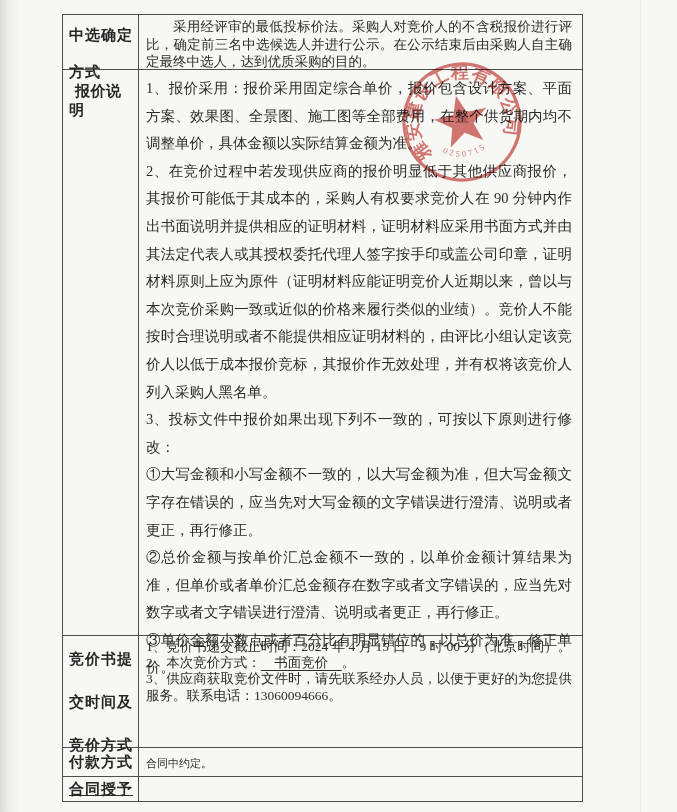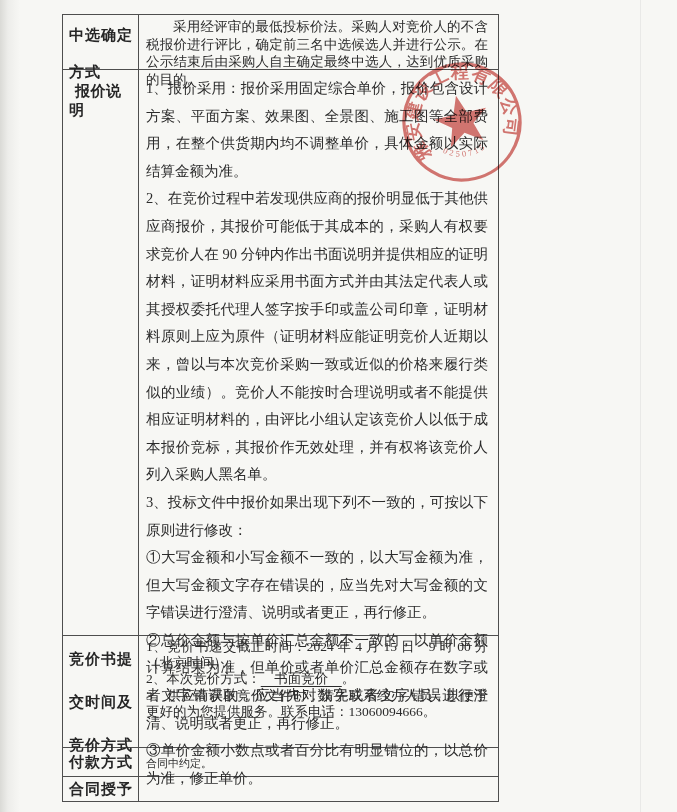--- a/index.html
+++ b/index.html
@@ -13,21 +13,21 @@
   }
   .page {
     position: absolute; inset: 0;
     background: linear-gradient(90deg, #dadad6 0px, #ededea 8px, #f7f7f4 20px, #f7f7f4 100%);
   }
   .scan-line {
     position: absolute; top: 0; bottom: 0; left: 640px; width: 1px;
     background: rgba(120,120,120,0.10);
   }
   .doc-table {
-    position: absolute; left: 62px; top: 14px; width: 437px;
+    position: absolute; left: 62px; top: 14px; width: 521px;
     border: 1px solid #4e4e4e;
     background: transparent;
   }
   .row { display: flex; border-top: 1px solid #4e4e4e; }
   .row:first-child { border-top: none; }
   .hcell {
     width: 76px; flex: 0 0 76px;
     border-right: 1px solid #4e4e4e;
     font-weight: bold; font-size: 15px;
     padding: 4px 5px 0 6px;
@@ -48,21 +48,21 @@
   
   .r2 { height: 566px; }
   .r2 .hcell { padding-top: 12px; text-indent: 6px; letter-spacing: 0.5px; }
   .r2 .ccell { font-size: 14.5px; line-height: 27.6px; padding-top: 5px; }
   
   .r3 { height: 112px; }
   .r3 .hcell { line-height: 43px; padding-top: 2px; }
   .r3 .ccell { font-size: 13.5px; line-height: 16.2px; padding-top: 3px; }
   
   .r4 { height: 29px; }
-  .r5 { height: 25px; }
+  .r5 { height: 25px; text-decoration: underline; }
   .r4 .hcell, .r5 .hcell { display: flex; align-items: center; padding-top: 0; }
   .r4 .ccell, .r5 .ccell { font-size: 11px; display: flex; align-items: center; }
   .bold { font-weight: bold; }
   .uline { text-decoration: underline; text-underline-offset: 3px; }
   
   .seal {
     position: absolute; left: 380px; top: 40px; width: 164px; height: 164px;
     opacity: 0.72; mix-blend-mode: multiply;
     transform: rotate(-13deg);
     pointer-events: none;

